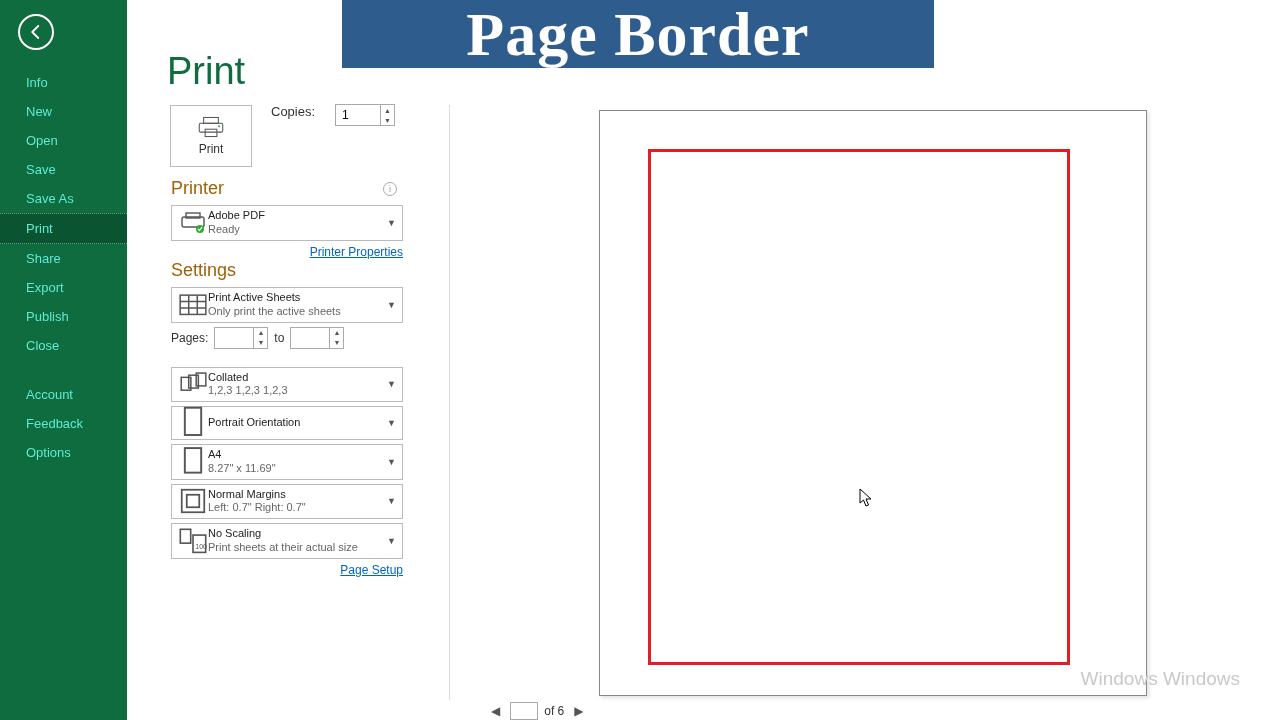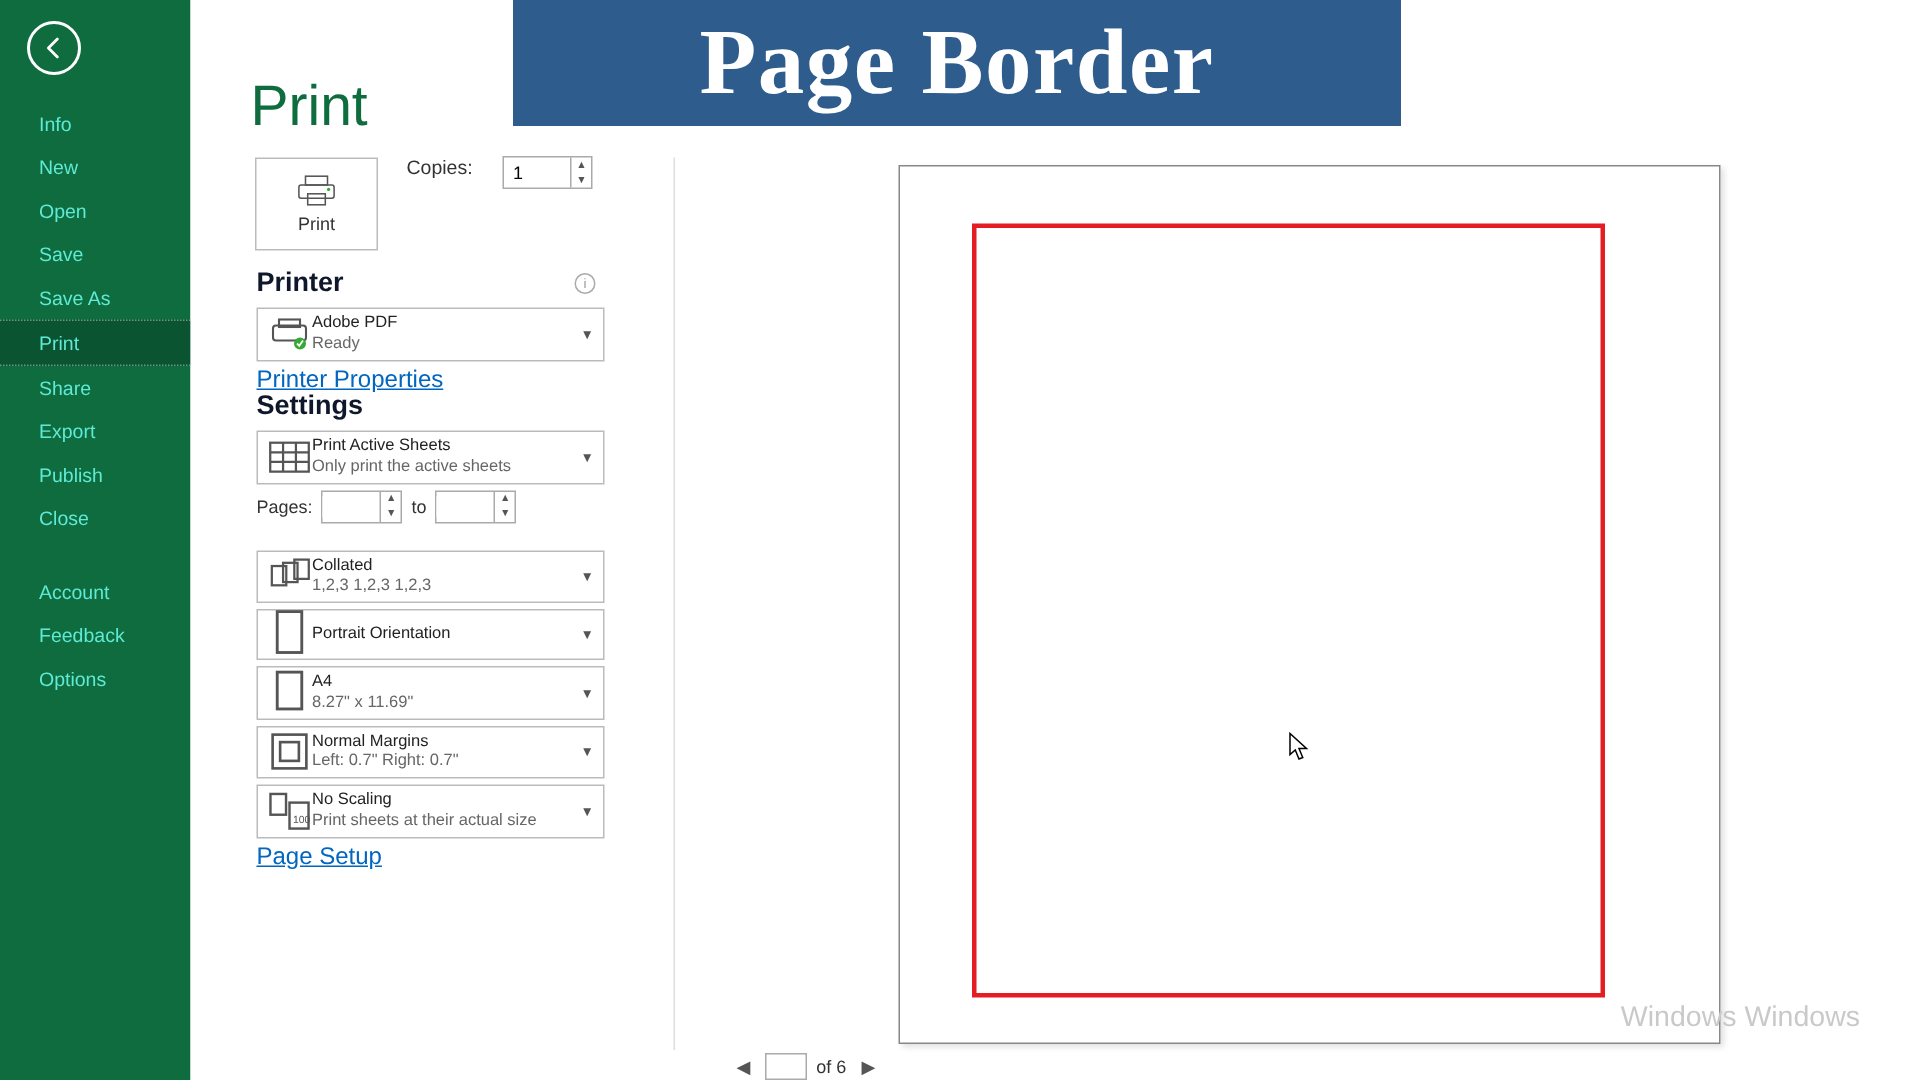--- a/index.html
+++ b/index.html
@@ -31,49 +31,49 @@
 .copies { position:absolute; left:144px; top:104px; display:flex; align-items:flex-start; gap:20px; font-size:13px; color:#333; }
 .spin { position:relative; width:60px; height:22px; border:1px solid #aaa; background:#fff; display:flex; align-items:center; }
 .spin input { border:none; width:40px; padding-left:6px; font-size:12px; outline:none; }
 .spin .spinbtns { position:absolute; right:0; top:0; bottom:0; width:14px; display:flex; flex-direction:column; border-left:1px solid #aaa; }
 .spin .spinbtns div { flex:1; font-size:7px; display:flex; align-items:center; justify-content:center; cursor:pointer; color:#555; }
 
 
 .vdivider { position:absolute; left:322px; top:105px; width:1px; bottom:20px; background:#ddd; }
 
 
-.sec-heading { font-size:18px; font-weight:700; color:#0f172a; margin-bottom:6px; }
+.sec-heading { font-size:18px; font-weight:400; color:#a16207; margin-bottom:6px; }
 .printer-sec { position:absolute; left:44px; top:178px; width:232px; }
 .settings-sec { position:absolute; left:44px; top:260px; width:232px; }
 
 .info-icon { position:absolute; right:6px; top:4px; width:14px; height:14px; border:1px solid #aaa; border-radius:50%; font-size:9px; color:#999; display:flex; align-items:center; justify-content:center; cursor:pointer; }
 
 
 .dd { width:232px; border:1px solid #bbb; background:#fff; display:flex; align-items:center; padding:3px 6px; margin-bottom:4px; cursor:pointer; position:relative; }
 .dd .icn { width:30px; height:26px; display:flex; align-items:center; justify-content:center; flex-shrink:0; }
 .dd .txt { flex:1; display:flex; flex-direction:column; line-height:1.25; }
 .dd .txt .l1 { font-size:11px; color:#222; }
 .dd .txt .l2 { font-size:11px; color:#666; }
 .dd .caret { font-size:9px; color:#555; }
 .dd.single .txt .l1 { padding:4px 0; }
 
-.link { font-size:16px; color:#0066c0; text-decoration:underline; cursor:pointer; display:block; margin-top:2px; }
+.link { font-size:12px; color:#0066c0; text-decoration:underline; cursor:pointer; display:block; text-align:right; margin-top:2px; }
 
 
 .pages-row { display:flex; align-items:center; gap:6px; font-size:12px; color:#333; margin-bottom:18px; }
 .pages-row .spin { width:54px; }
 
 
 .preview { position:absolute; left:472px; top:110px; width:548px; height:586px; border:1px solid #888; background:#fff; box-shadow:2px 2px 4px rgba(0,0,0,0.12); }
 .preview .border-rect { position:absolute; left:48px; top:38px; width:422px; height:516px; border:3px solid #e41c23; }
 .cursor-arrow { position:absolute; left:732px; top:488px; width:14px; height:20px; }
 .cursor-arrow svg { width:14px; height:20px; }
 
 
-.banner { position:absolute; left:215px; top:0; width:592px; height:84px; background:#2d5c8d; color:#fff; display:flex; align-items:center; justify-content:center; font-size:62px; font-weight:700; font-family:Georgia,serif; letter-spacing:1px; }
+.banner { position:absolute; left:215px; top:0; width:592px; height:68px; background:#2d5c8d; color:#fff; display:flex; align-items:center; justify-content:center; font-size:62px; font-weight:700; font-family:Georgia,serif; letter-spacing:1px; }
 
 
 .watermark { position:absolute; right:40px; bottom:28px; text-align:left; color:#c9c9c9; font-size:13px; line-height:1.35; pointer-events:none; }
 .watermark .wm-title { font-size:19px; }
 
 
 .pager { position:absolute; left:360px; bottom:0; display:flex; align-items:center; gap:6px; font-size:12px; color:#333; }
 .pager .arrow { cursor:pointer; font-size:12px; color:#555; padding:0 4px; }
 .pager .pbox { width:28px; height:18px; border:1px solid #aaa; text-align:center; font-size:11px; }
 

